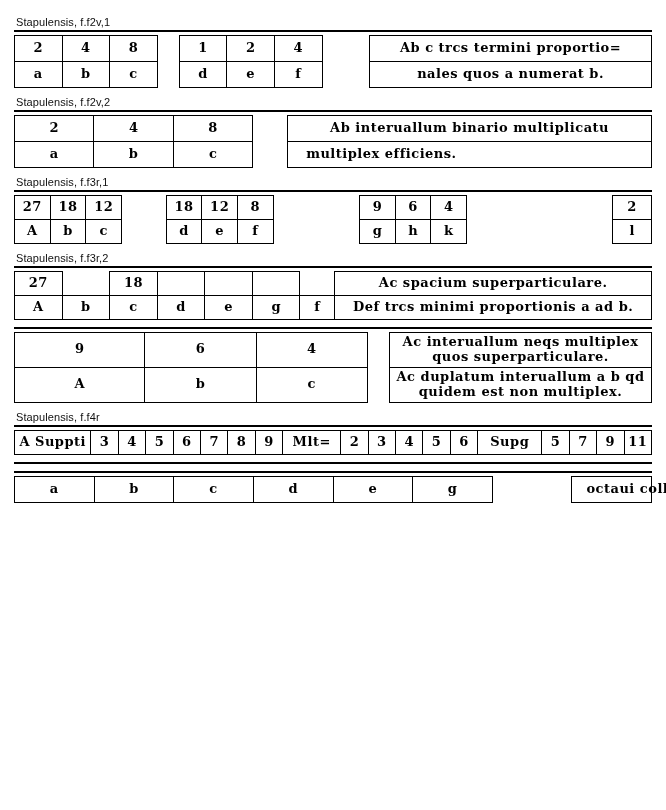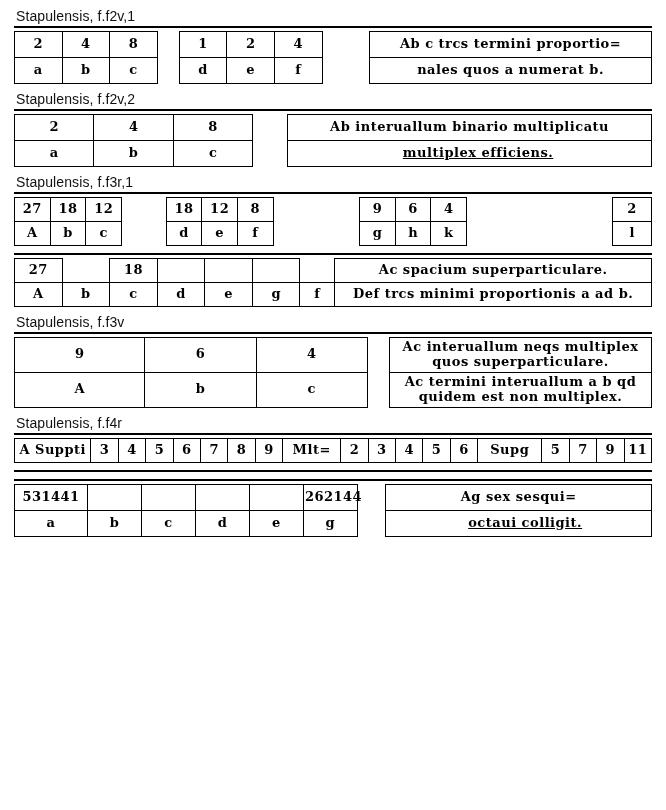--- a/index.html
+++ b/index.html
@@ -16,23 +16,23 @@
   }
   .page {
     position: relative;
     width: 666px;
     height: 810px;
     box-sizing: border-box;
     padding: 8px 14px 0 14px;
   }
   .caption {
     font-family: "Liberation Sans", sans-serif;
-    font-size: 14px;
+    font-size: 11px;
     letter-spacing: 0.1px;
-    margin: 0 0 2px 2px;
+    margin: 8px 0 2px 2px;
     color: #111;
   }
   .block {
     margin-bottom: 7px;
   }
   .rule {
     height: 2px;
     background: #000;
     margin: 0 0 3px 0;
   }
@@ -62,22 +62,21 @@
     border: none;
     text-align: center;
     font-family: "DejaVu Serif", serif;
     font-weight: bold;
     font-size: 12.5px;
     letter-spacing: 0.2px;
     padding: 1px 4px;
     white-space: nowrap;
   }
   td.gothic.left {
-    text-align: center;
-    text-decoration: underline;
+    text-align: left;
   }
   .small { font-size: 11.5px; }
   .tiny { font-size: 10.5px; margin-left: 22px; }
   .row-h { height: 26px; }
   .row-h2 { height: 24px; }
 </style>
 </head>
 <body>
 
 <div class="page">
@@ -169,20 +168,21 @@
         <td class="small">h</td>
         <td class="small">k</td>
         <td class="noborder"></td>
         <td class="small">l</td>
       </tr>
     </tbody>
       </table>
   </div>
 
   <div class="block">
+    <div class="caption">Stapulensis, f.f3r,2</div>
     <div class="rule"></div>
     <table class="ms">
       <tbody>
           <tr class="row-h2">
         <td style="width:7%" class="small">27</td>
         <td style="width:7%" class="noborder"></td>
         <td style="width:7%" class="small">18</td>
         <td style="width:7%" class="blank"></td>
         <td style="width:7%" class="blank"></td>
         <td style="width:7%" class="blank"></td>
@@ -197,41 +197,40 @@
         <td class="small">e</td>
         <td class="small">g</td>
         <td class="small">f</td>
         <td class="gothic">Def trcs minimi proportionis a ad b.</td>
       </tr>
     </tbody>
       </table>
   </div>
 
   <div class="block">
-    <div class="caption">Stapulensis, f.f3v</div>
     <div class="rule"></div>
     <table class="ms">
       <tbody>
           <tr style="height:30px">
         <td style="width:20%">9</td>
         <td style="width:17%">6</td>
         <td style="width:17%">4</td>
         <td style="width:3%" class="noborder"></td>
         <td class="gothic">
           <div>Ac interuallum neqs multiplex</div>
           <div>quos superparticulare.</div>
         </td>
       </tr>
       <tr style="height:30px">
         <td>A</td>
         <td>b</td>
         <td>c</td>
         <td class="noborder"></td>
         <td class="gothic">
-          <div>Ac termini interuallum a b qd</div>
+          <div>Ac duplatum interuallum a b qd</div>
           <div>quidem est non multiplex.</div>
         </td>
       </tr>
     </tbody>
       </table>
   </div>
 
   <div class="block">
     <div class="caption">Stapulensis, f.f4r</div>
     <div class="rule"></div>
@@ -263,30 +262,20 @@
   </div>
 
   <div class="block">
     <div class="rule"></div>
   </div>
 
   <div class="block">
     <div class="rule"></div>
     <table class="ms">
       <tbody>
-          <tr class="row-h">
-        <td style="width:11%" class="small">531441</td>
-        <td style="width:8%" class="small"></td>
-        <td style="width:8%" class="small"></td>
-        <td style="width:8%" class="small"></td>
-        <td style="width:8%" class="small"></td>
-        <td style="width:8%" class="small">262144</td>
-        <td style="width:4%" class="noborder"></td>
-        <td class="gothic">Ag sex sesqui=</td>
-      </tr>
       <tr class="row-h">
         <td class="small">a</td>
         <td class="small">b</td>
         <td class="small">c</td>
         <td class="small">d</td>
         <td class="small">e</td>
         <td class="small">g</td>
         <td class="noborder"></td>
         <td class="gothic left" style="padding-left:14px">octaui colligit.</td>
       </tr>

